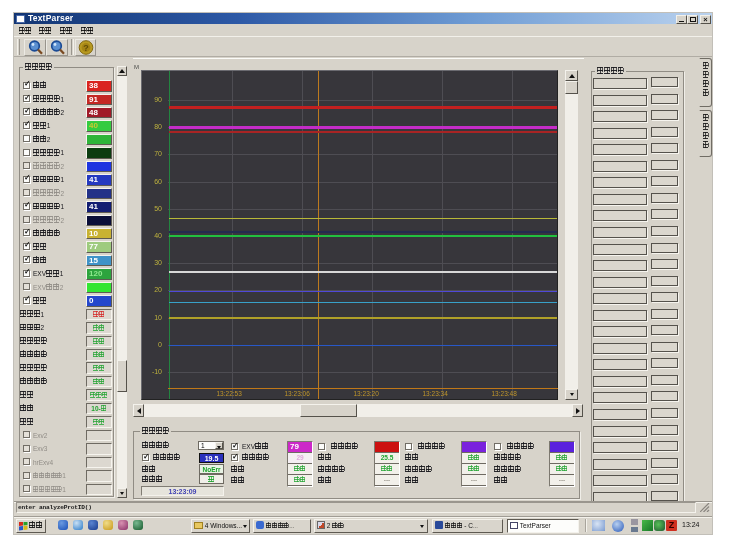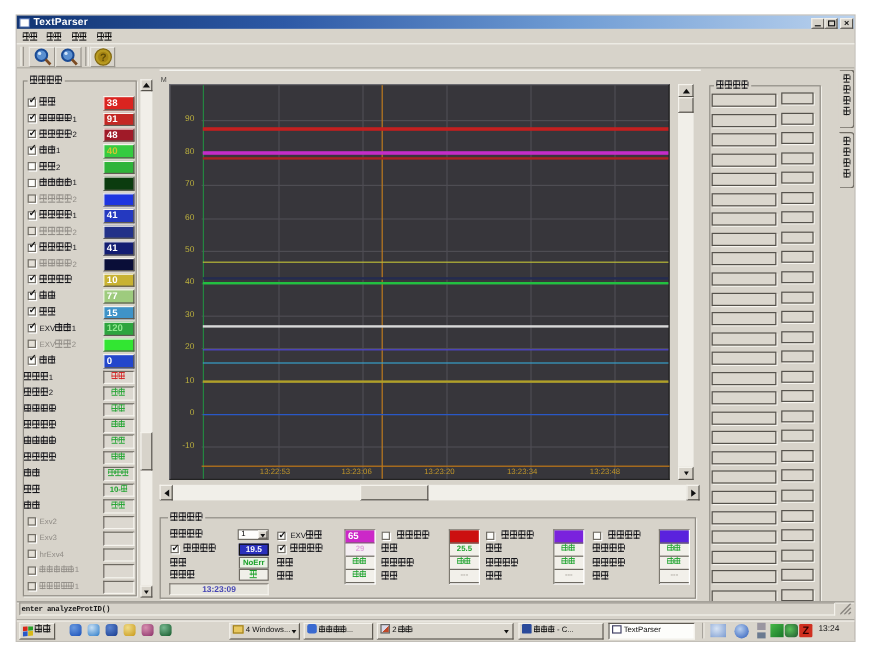--- a/index.html
+++ b/index.html
@@ -284,21 +284,21 @@
       <div class="tick">✓</div>
     </div>
 <div class="lab" style="left:242px;top:442px"><span style="font-size:6.5px">EXV</span><i class="hz"></i><i class="hz"></i></div>
 <div class="cb" style="left:231px;top:454px">
       <div class="tick">✓</div>
     </div>
 <div class="lab" style="left:242px;top:453px"><i class="hz"></i><i class="hz"></i><i class="hz"></i><i class="hz"></i></div>
 <div class="lab" style="left:231px;top:465px"><i class="hz"></i><i class="hz"></i></div>
 <div class="lab" style="left:231px;top:476px"><i class="hz"></i><i class="hz"></i></div>
 <div class="vcol" style="left:287px;top:441px;height:46px">
-      <div class="vrow" style="background:#cc28c8;color:#fff;text-align:left;padding-left:2px;font-size:8px;font-weight:bold">65</div>
+      <div class="vrow" style="background:#cc28c8;color:#fff;text-align:left;padding-left:2px;font-size:8px;font-weight:bold">79</div>
       <div class="vrow" style="background:#f4eef2;color:#e0a8dc">29</div>
       <div class="vrow"><i class="hz" style="font-size:6px"></i><i class="hz" style="font-size:6px"></i></div>
       <div class="vrow"><i class="hz" style="font-size:6px"></i><i class="hz" style="font-size:6px"></i></div>
     </div>
 <div class="cb" style="left:318px;top:443px"></div>
 <div class="lab" style="left:331px;top:442px"><i class="hz"></i><i class="hz"></i><i class="hz"></i><i class="hz"></i></div>
 <div class="lab" style="left:318px;top:453px"><i class="hz"></i><i class="hz"></i></div>
 <div class="lab" style="left:318px;top:465px"><i class="hz"></i><i class="hz"></i><i class="hz"></i><i class="hz"></i></div>
 <div class="lab" style="left:318px;top:476px"><i class="hz"></i><i class="hz"></i></div>
 <div class="vcol" style="left:374px;top:441px;height:46px">

